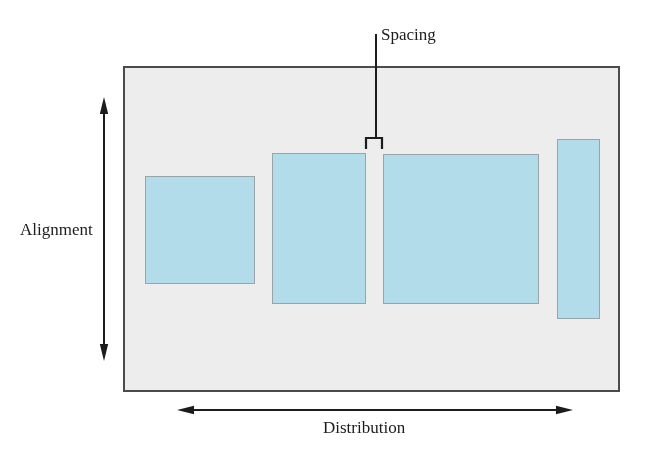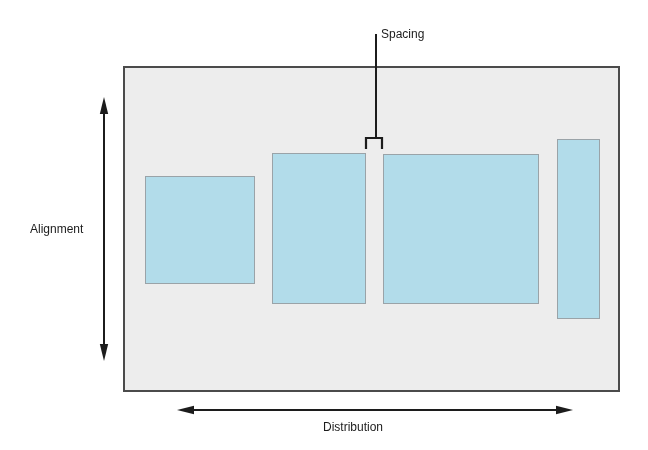--- a/index.html
+++ b/index.html
@@ -32,26 +32,27 @@
     box-sizing:border-box;
     background:var(--item-fill);
     border:1.5px solid var(--item-border);
   }
   .overlay{
     position:absolute;left:0;top:0;width:648px;height:450px;
     pointer-events:none;
   }
   .label{
     position:absolute;
-    font-size:12px;
+    font-size:17px;
     line-height:17px;
     white-space:nowrap;
+    font-family:Liberation Serif, serif;
   }
   .spacing-label{left:381px;top:26px;}
-  .alignment-label{left:30px;top:221px;width:70px;text-align:left;}
+  .alignment-label{left:20px;top:221px;width:70px;text-align:left;}
   .distribution-label{left:323px;top:419px;width:100px;text-align:left;}
 </style>
 </head>
 <body>
 
 <div class="canvas">
 
   <div class="container-rect" id="container-rect" style="left: 123px; top: 66px; width: 497px; height: 326px;"></div>
 
   <div id="items">

